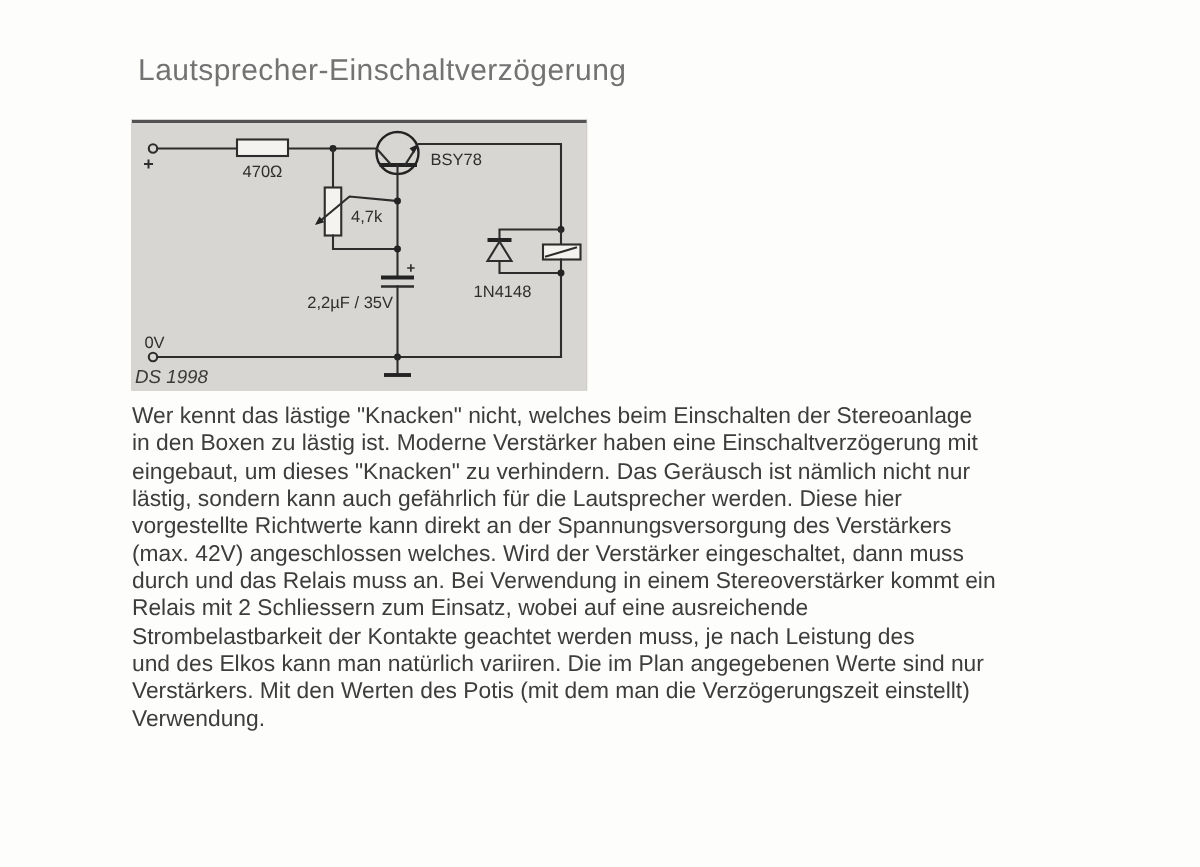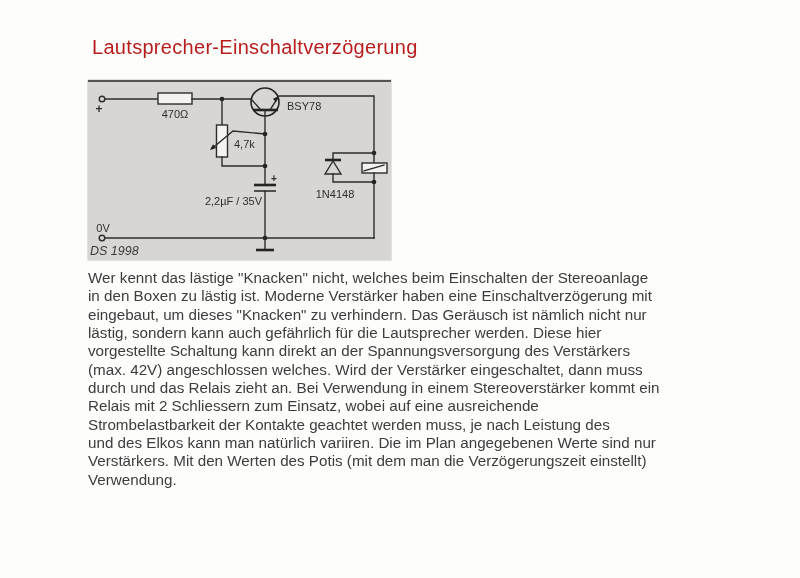--- a/index.html
+++ b/index.html
@@ -5,21 +5,21 @@
   html,body{margin:0;padding:0;}
   body{
     width:800px;height:578px;
     background:#fdfdfc;
     font-family:"Liberation Sans", sans-serif;
     position:relative;
     overflow:hidden;
   }
   .page-title{
     position:absolute;left:92px;top:36px;
-    font-size:20px;font-weight:400;color:#b91c1c;
+    font-size:20px;font-weight:400;color:#737373;
     letter-spacing:0.3px;margin:0;
   }
   .diagram-panel{
     position:absolute;left:88px;top:80px;
     width:303px;height:178px;
     background:#d7d6d2;
     border-top:2px solid #525252;
     box-shadow:0 0 0 0.5px #c9c8c4;
   }
   .diagram-panel svg{display:block;width:303px;height:178px;}
@@ -105,21 +105,21 @@
 
     <text class="lbl-sig" x="2" y="173">DS 1998</text>
   </svg>
 </div>
 
 <div class="article">
   <div class="tline">Wer kennt das lästige "Knacken" nicht, welches beim Einschalten der Stereoanlage</div>
   <div class="tline">in den Boxen zu lästig ist. Moderne Verstärker haben eine Einschaltverzögerung mit</div>
   <div class="tline">eingebaut, um dieses "Knacken" zu verhindern. Das Geräusch ist nämlich nicht nur</div>
   <div class="tline">lästig, sondern kann auch gefährlich für die Lautsprecher werden. Diese hier</div>
-  <div class="tline">vorgestellte Schaltung kann direkt an der Spannungsversorgung des Verstärkers</div>
+  <div class="tline">vorgestellte Richtwerte kann direkt an der Spannungsversorgung des Verstärkers</div>
   <div class="tline">(max. 42V) angeschlossen welches. Wird der Verstärker eingeschaltet, dann muss</div>
-  <div class="tline">durch und das Relais zieht an. Bei Verwendung in einem Stereoverstärker kommt ein</div>
+  <div class="tline">durch und das Relais muss an. Bei Verwendung in einem Stereoverstärker kommt ein</div>
   <div class="tline">Relais mit 2 Schliessern zum Einsatz, wobei auf eine ausreichende</div>
   <div class="tline">Strombelastbarkeit der Kontakte geachtet werden muss, je nach Leistung des</div>
   <div class="tline">und des Elkos kann man natürlich variiren. Die im Plan angegebenen Werte sind nur</div>
   <div class="tline">Verstärkers. Mit den Werten des Potis (mit dem man die Verzögerungszeit einstellt)</div>
   <div class="tline">Verwendung.</div>
 </div>
 
 </body></html>

